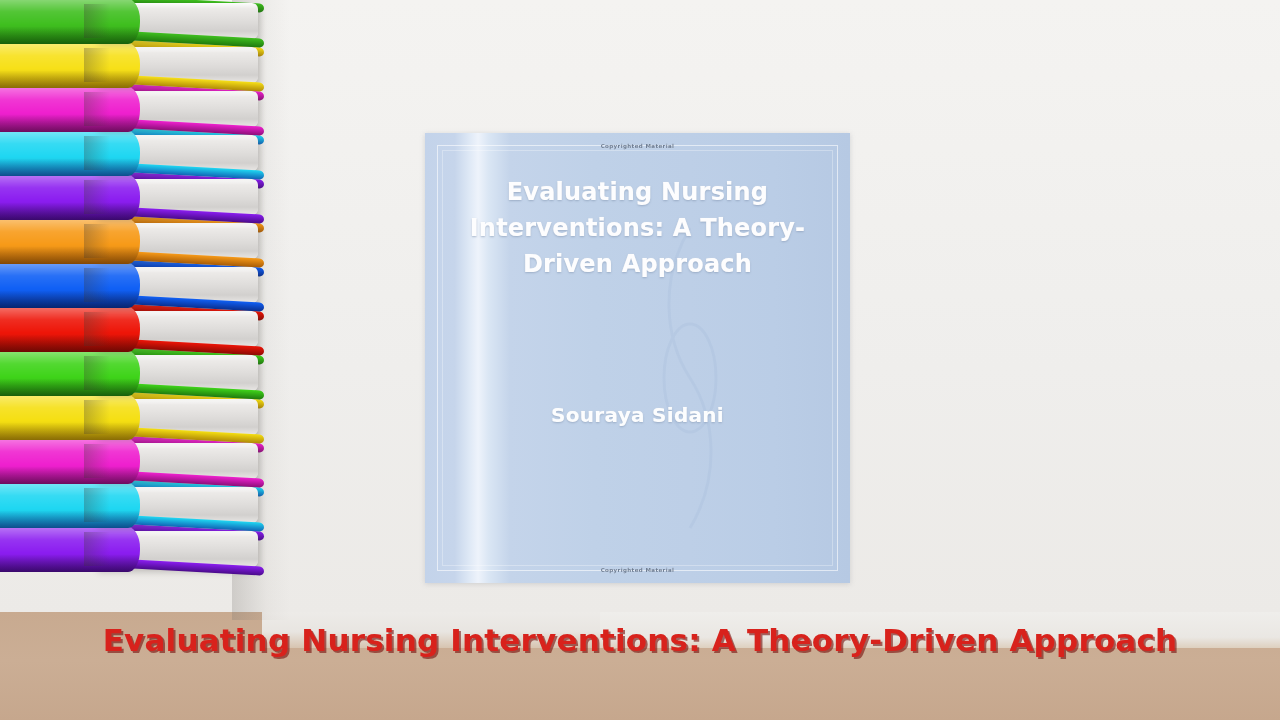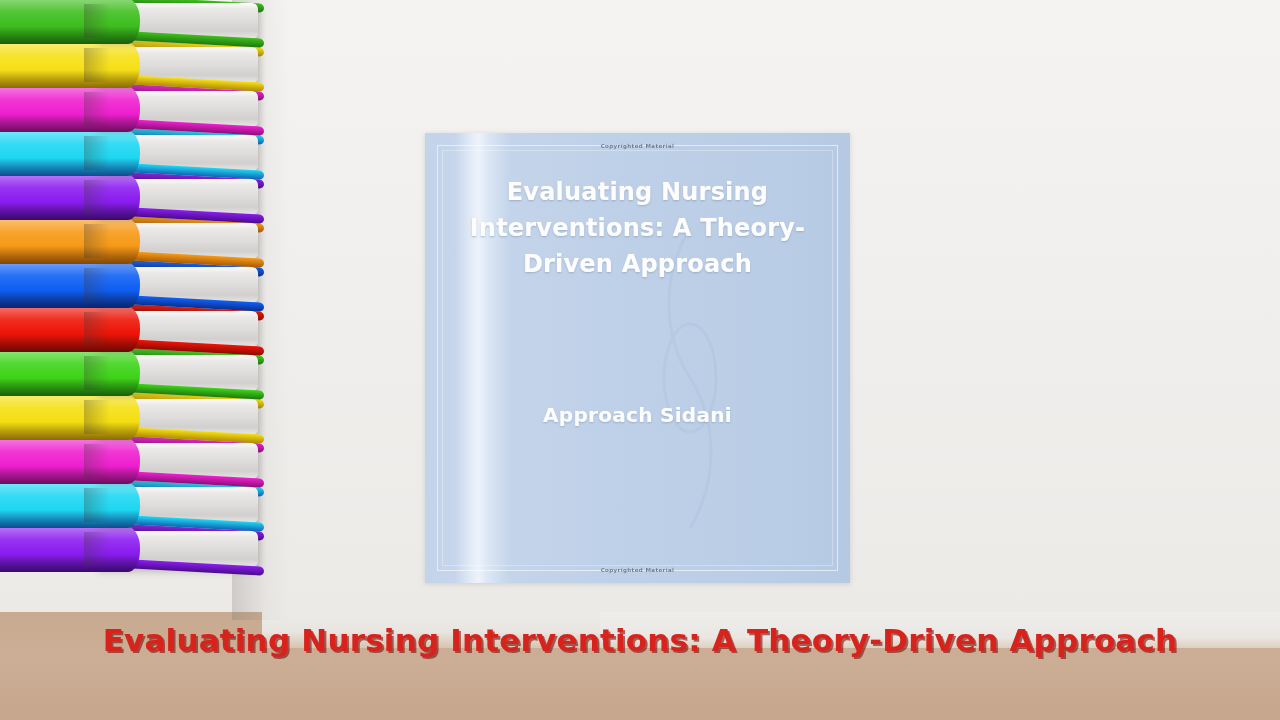--- a/index.html
+++ b/index.html
@@ -219,20 +219,20 @@
       <ellipse cx="60" cy="160" rx="26" ry="54" fill="none" stroke="#7d9cc4" stroke-width="3"></ellipse>
     </svg>
 
     <div class="cover-frame"></div>
     <div class="cover-frame2"></div>
 
     <div class="copy-top">Copyrighted Material</div>
 
     <div class="cover-title">Evaluating Nursing Interventions: A Theory-Driven Approach</div>
 
-    <div class="cover-author">Approach Sidani</div>
+    <div class="cover-author">Souraya Sidani</div>
 
     <div class="copy-bot">Copyrighted Material</div>
   </div>
 
   <div class="caption">Evaluating Nursing Interventions: A Theory-Driven Approach</div>
 
 </div>
 
 </body></html>

